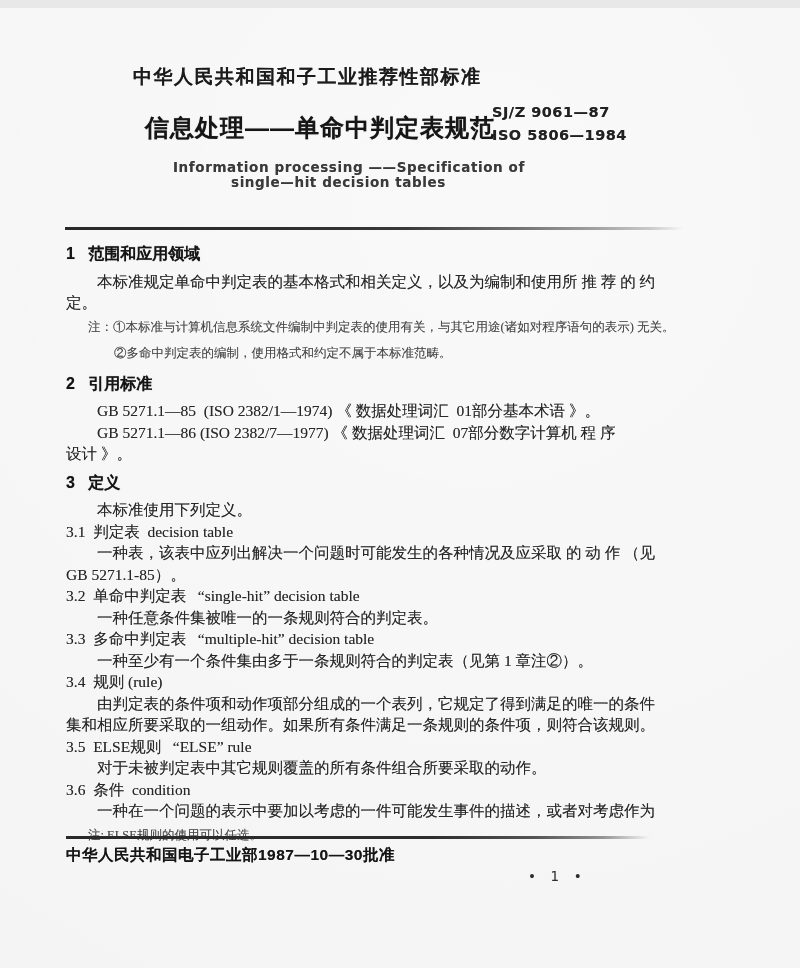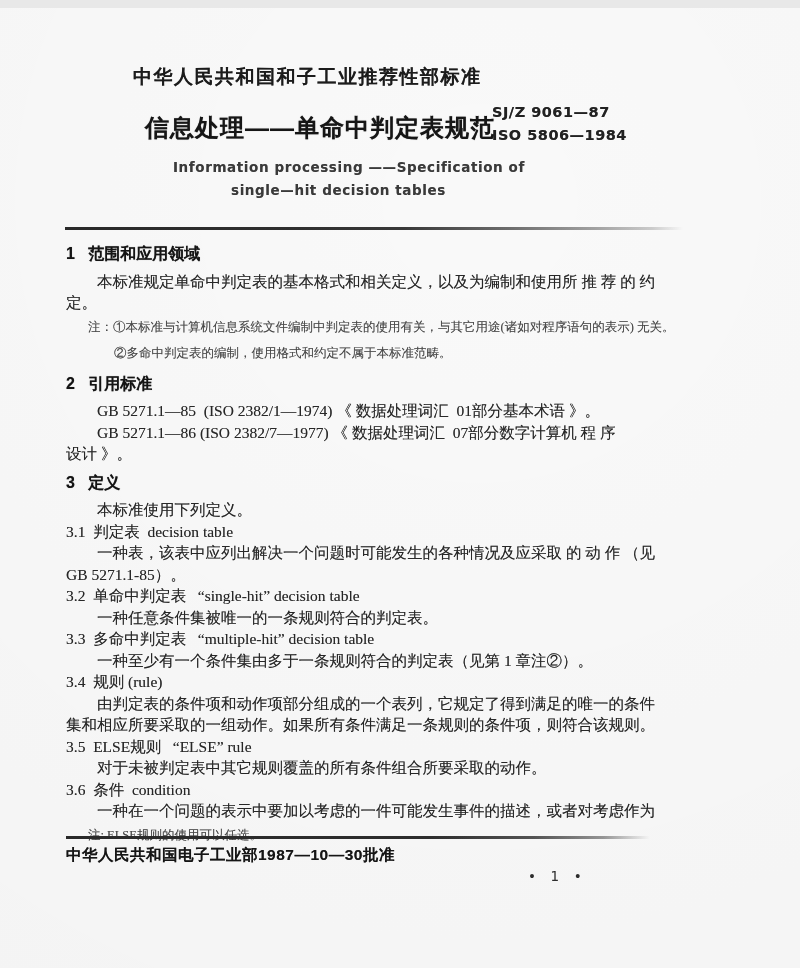--- a/index.html
+++ b/index.html
@@ -40,21 +40,21 @@
   .std-no.n1{top:96px;}
   .std-no.n2{top:119px;}
   .subtitle-en{
     position:absolute;
     font-size:13.5px;font-weight:700;color:#3a3a3a;letter-spacing:0.6px;
     font-family:"DejaVu Sans",sans-serif;
     text-shadow:0 0 0.6px rgba(0,0,0,.35);
     z-index:2;
   }
   .subtitle-en.e1{left:173px;top:151px;}
-  .subtitle-en.e2{left:231px;top:174px;}
+  .subtitle-en.e2{left:231px;top:166px;}
   .watermark{
     position:absolute;left:322px;top:136px;
     font-size:64px;font-weight:700;letter-spacing:1px;
     color:#d7d7d7;z-index:1;
     font-family:"DejaVu Sans",sans-serif;
   }
   .rule-top{
     position:absolute;left:65px;top:219px;width:618px;height:3px;
     background:linear-gradient(to right,#2a2a2a 0%,#303030 38%,#3a3a3a 55%,#6f6f6f 72%,#a5a5a5 86%,#cfcfcf 95%,rgba(200,200,200,0) 100%);
   }

